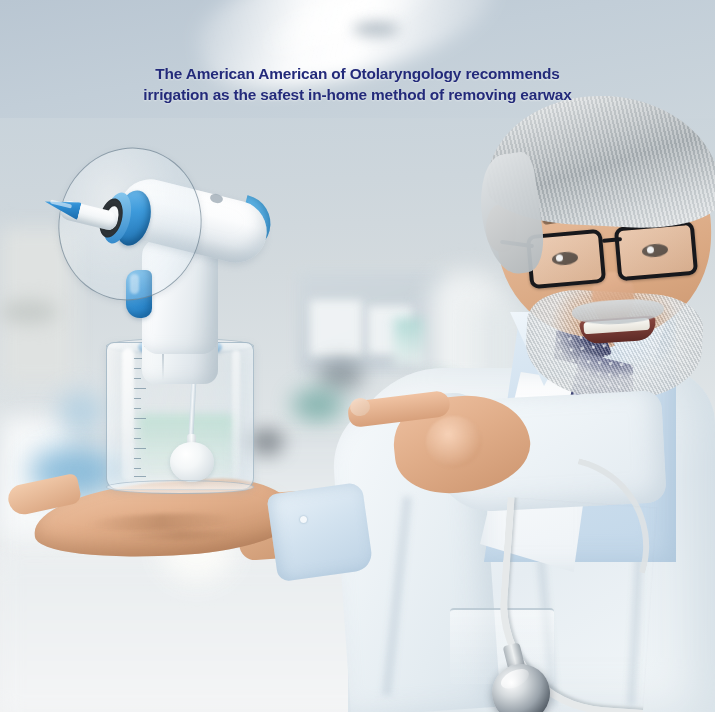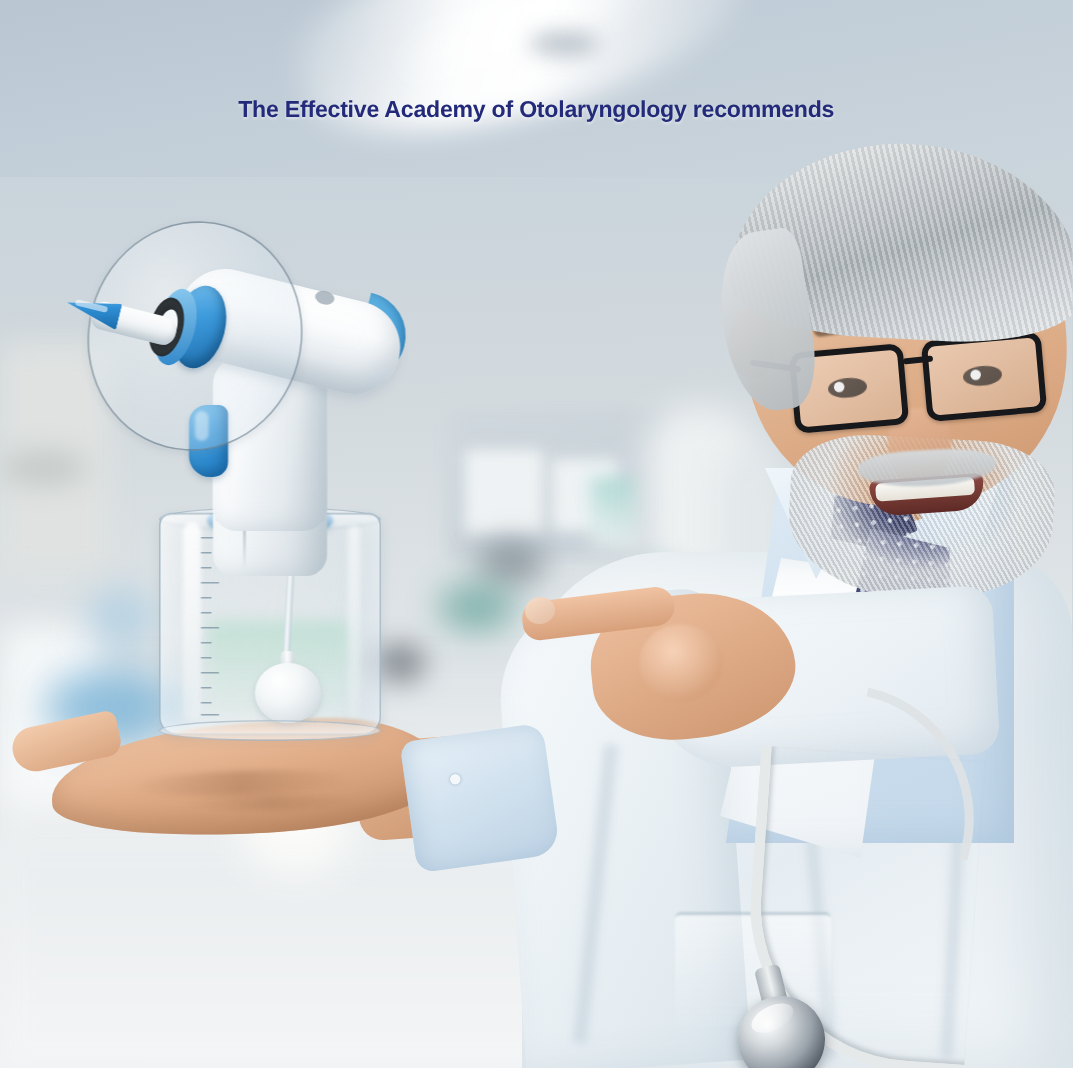--- a/index.html
+++ b/index.html
@@ -500,16 +500,17 @@
     <div class="collar-ring"></div>
     <div class="collar-ring2"></div>
     <div class="collar-inner"></div>
     <div class="collar-hole"></div>
     <div class="shaft"></div>
     <div class="tip"></div>
     <div class="tip-hl"></div>
   </div>
 
   <div class="subtitle">
-    <span>The Effective Academy of Otolaryngology recommends</span>
+    <span>The American American of Otolaryngology recommends</span>
+    <span>irrigation as the safest in-home method of removing earwax</span>
   </div>
 
 </div>
 
 </body></html>

